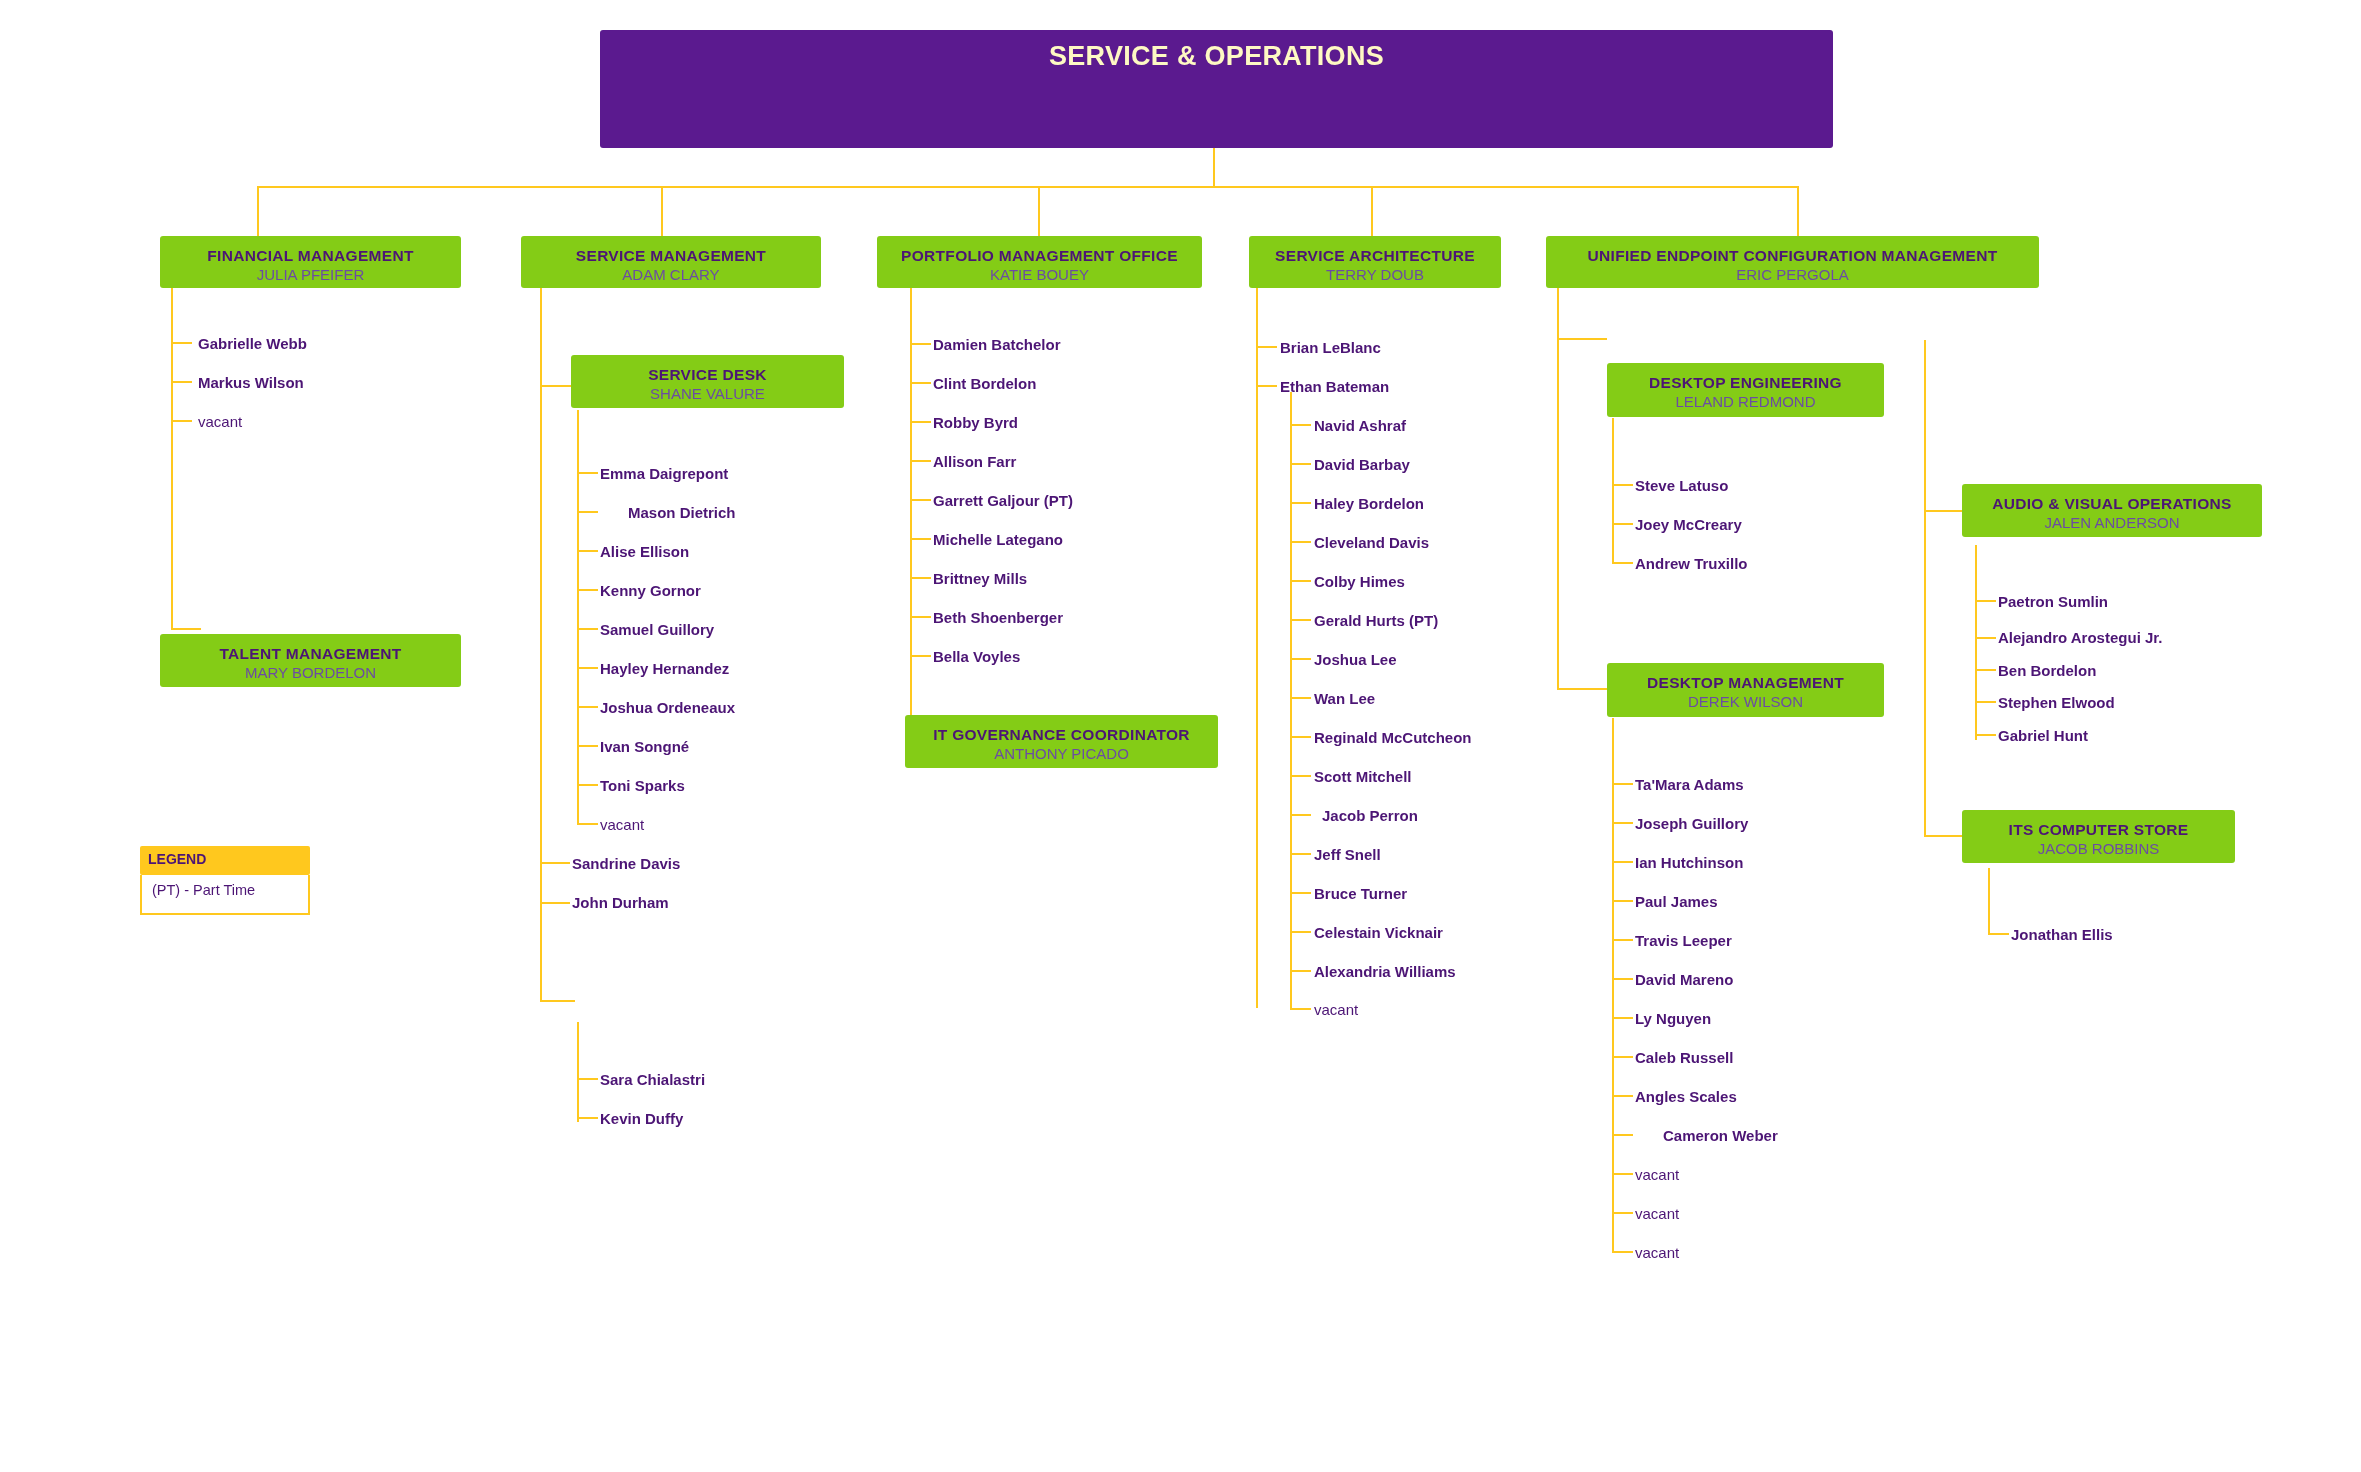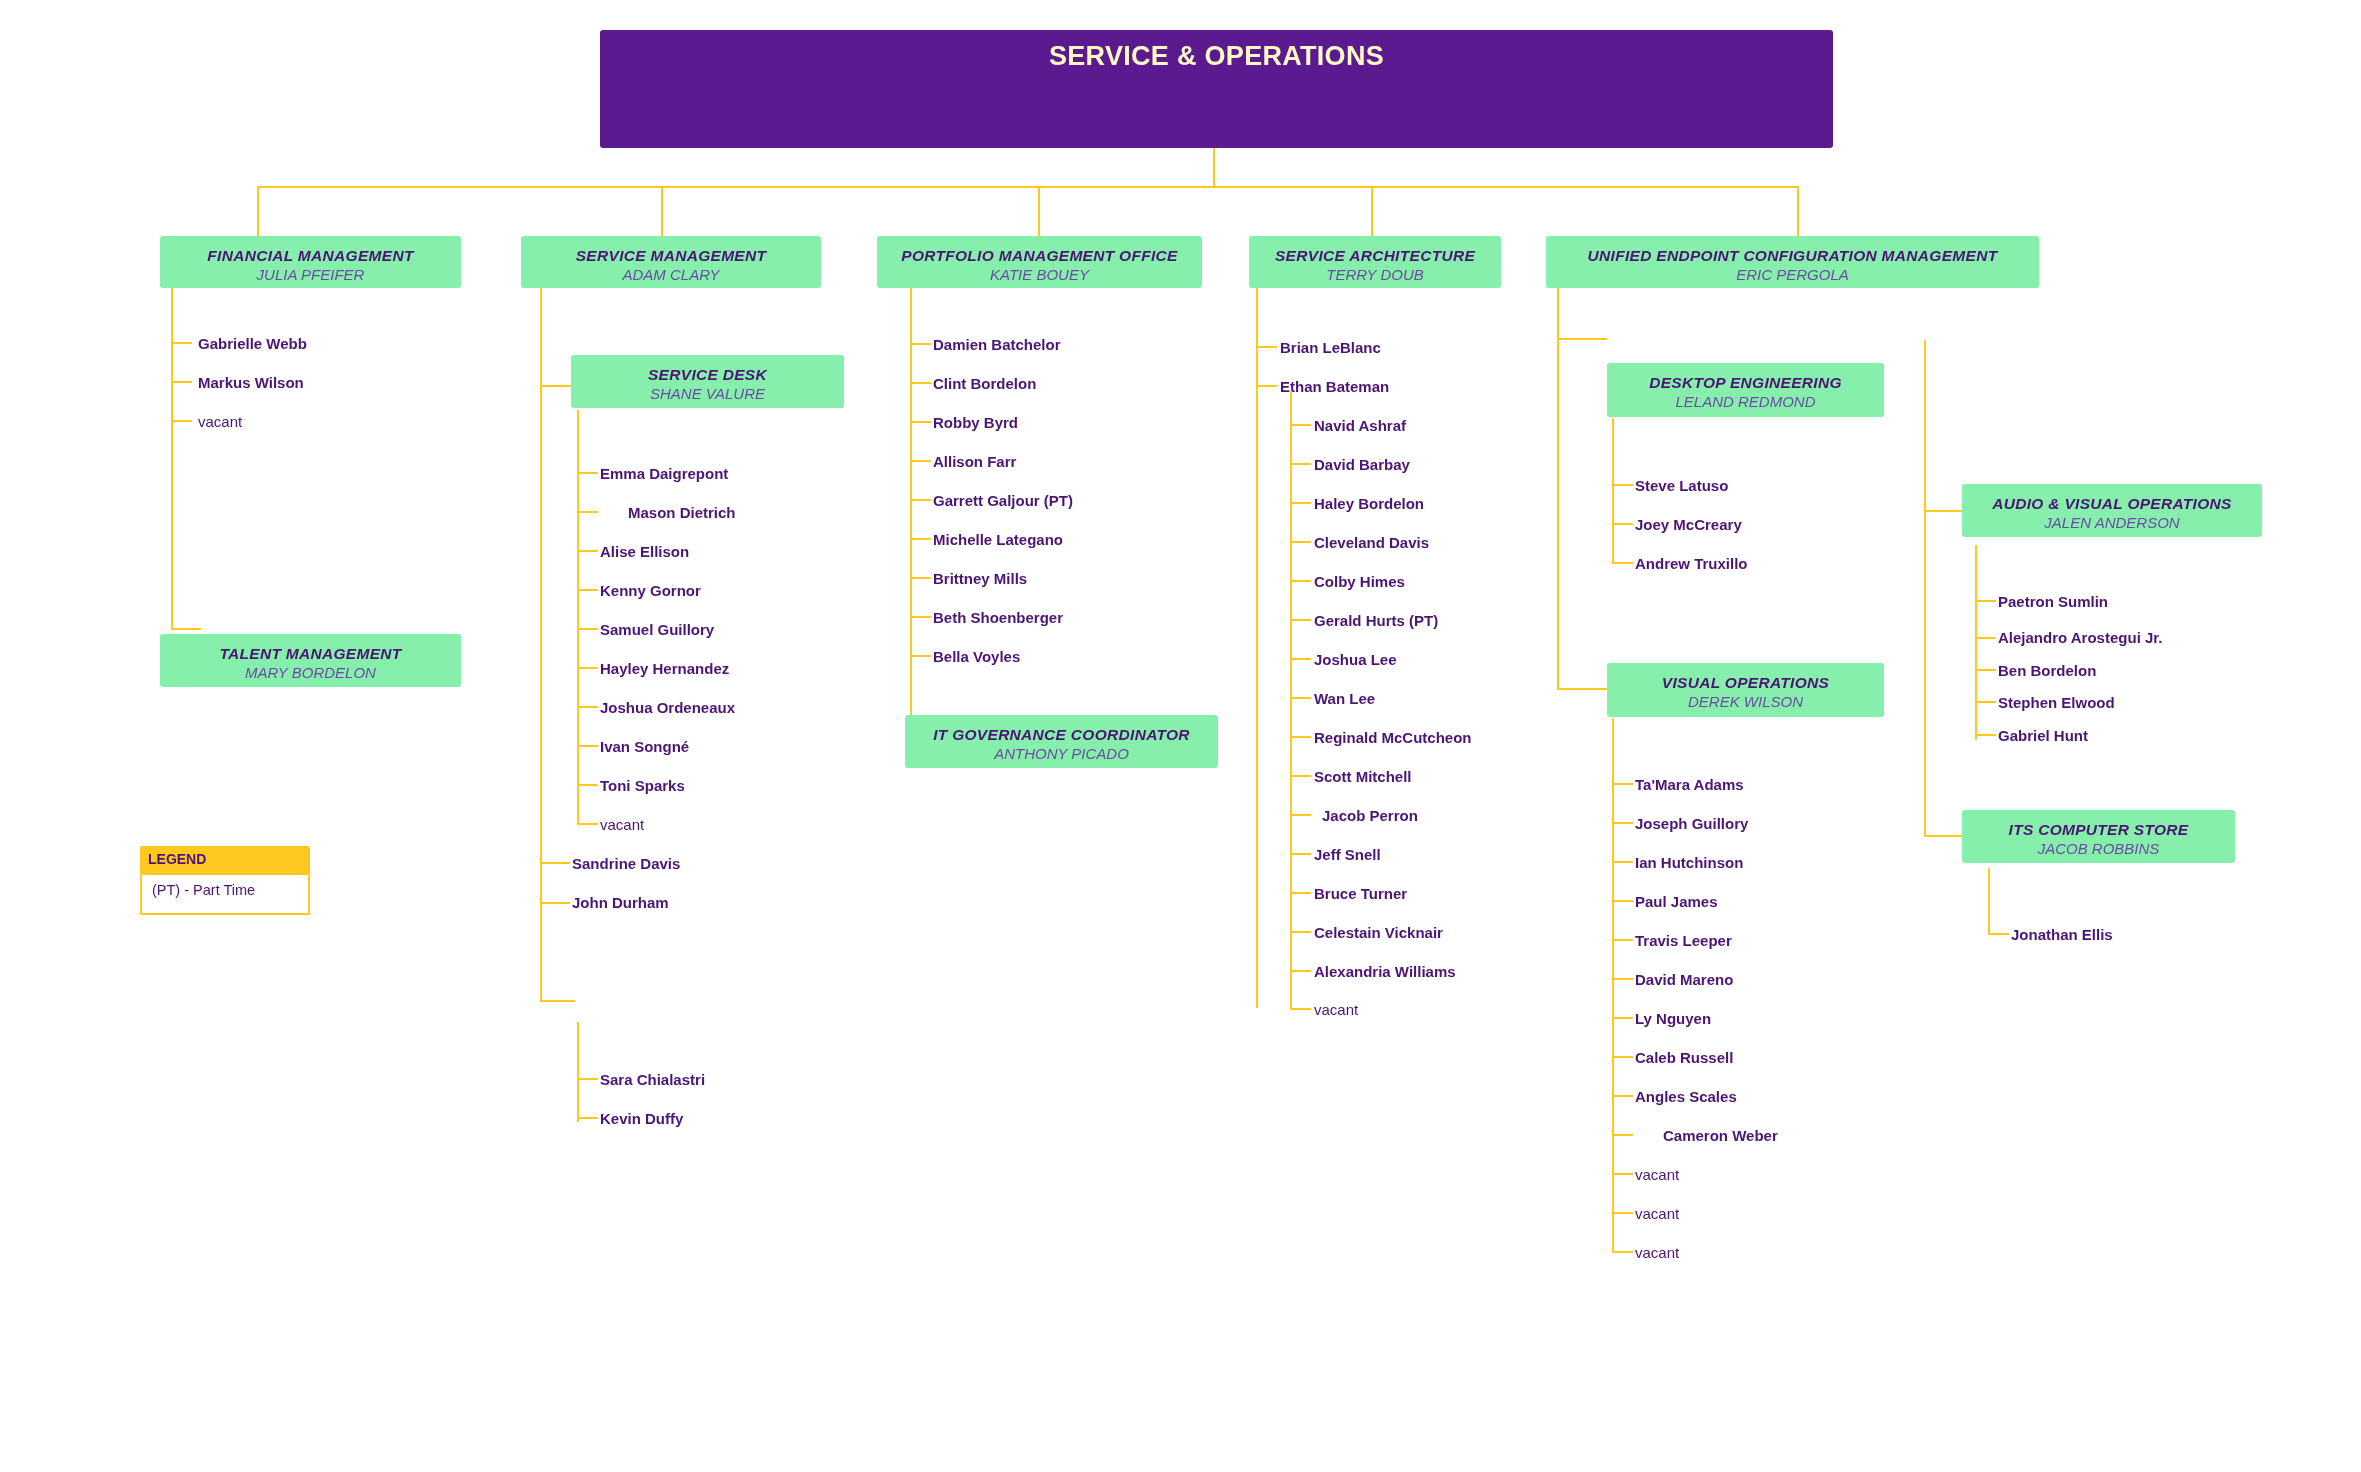--- a/index.html
+++ b/index.html
@@ -41,22 +41,21 @@
   .root .title {
     color: #fef9c3;
     font-size: 27px;
   }
   .root .person {
     color: #ffc71f;
     font-size: 25px;
   }
   
   .ybox {
-    background: #86efac;
-    font-style: italic;
+    background: #84cc16;
   }
   .ybox .title {
     color: #4c1575;
     font-size: 15.5px;
   }
   .ybox .person {
     color: #6b4ca3;
     font-size: 15px;
   }
   .ybox.wide .title { font-size: 15.5px; }
@@ -266,21 +265,21 @@
     <div class="title">IT GOVERNANCE COORDINATOR</div>
     <div class="person">ANTHONY PICADO</div>
   </div>
 
   <div class="node ybox" style="left:1607px; top:363px; width:277px; height:54px;">
     <div class="title">DESKTOP ENGINEERING</div>
     <div class="person">LELAND REDMOND</div>
   </div>
 
   <div class="node ybox" style="left:1607px; top:663px; width:277px; height:54px;">
-    <div class="title">VISUAL OPERATIONS</div>
+    <div class="title">DESKTOP MANAGEMENT</div>
     <div class="person">DEREK WILSON</div>
   </div>
 
   <div class="node ybox" style="left:1962px; top:484px; width:300px; height:53px;">
     <div class="title">AUDIO &amp; VISUAL OPERATIONS</div>
     <div class="person">JALEN ANDERSON</div>
   </div>
 
   <div class="node ybox" style="left:1962px; top:810px; width:273px; height:53px;">
     <div class="title">ITS COMPUTER STORE</div>

